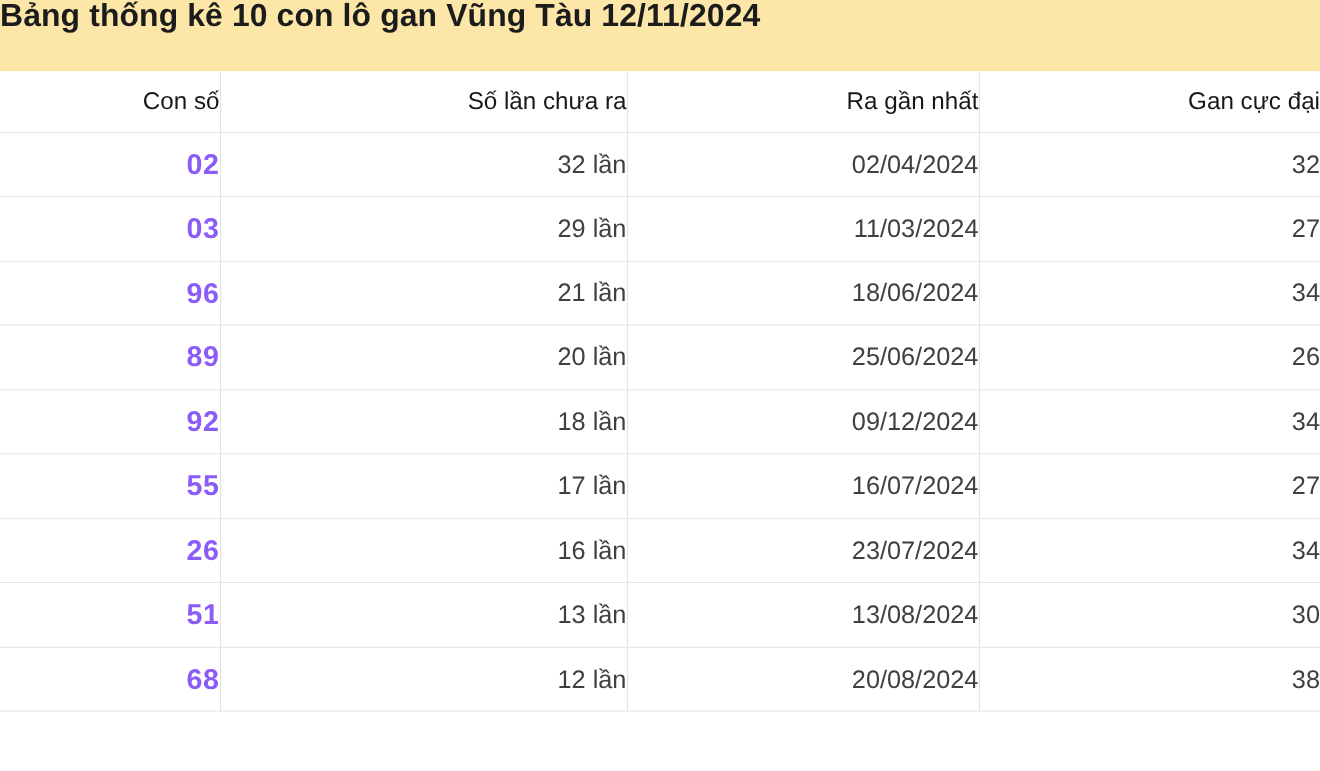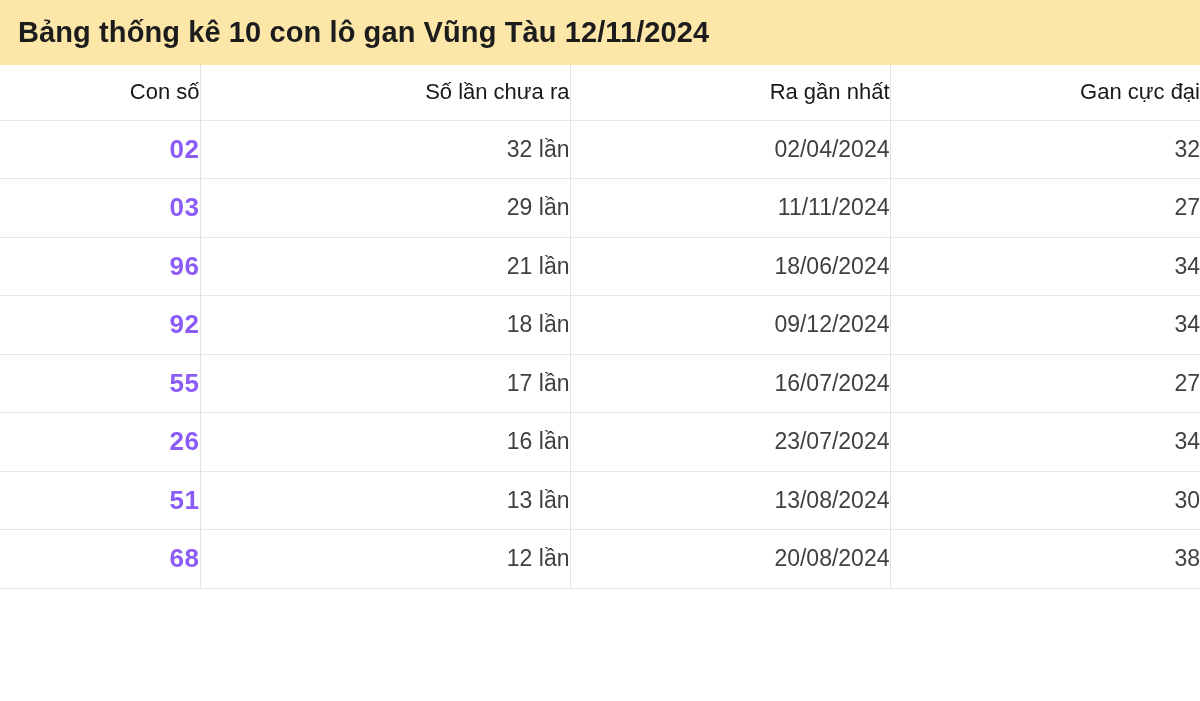--- a/index.html
+++ b/index.html
@@ -21,22 +21,21 @@
     overflow: hidden;
     background: #ffffff;
   }
 
   
   .title-bar {
     width: 1200px;
     height: 65px;
     background: #fce6a8;
     display: flex;
-    align-items: center;
-    padding-left: 18px;
+    align-items: flex-start;
   }
   .title-text {
     font-size: 29px;
     font-weight: bold;
     color: #1c1c1c;
     letter-spacing: 0.1px;
     line-height: 1.1;
     white-space: nowrap;
   }
 
@@ -114,28 +113,34 @@
     <tbody id="table-body">
         <tr>
           <td class="cell-number">02</td>
           <td class="cell-times">32 lần</td>
           <td class="cell-last">02/04/2024</td>
           <td class="cell-max">32</td>
         </tr>
         <tr>
           <td class="cell-number">03</td>
           <td class="cell-times">29 lần</td>
-          <td class="cell-last">11/11/2024</td>
+          <td class="cell-last">11/03/2024</td>
           <td class="cell-max">27</td>
         </tr>
         <tr>
           <td class="cell-number">96</td>
           <td class="cell-times">21 lần</td>
           <td class="cell-last">18/06/2024</td>
           <td class="cell-max">34</td>
+        </tr>
+        <tr>
+          <td class="cell-number">89</td>
+          <td class="cell-times">20 lần</td>
+          <td class="cell-last">25/06/2024</td>
+          <td class="cell-max">26</td>
         </tr>
         <tr>
           <td class="cell-number">92</td>
           <td class="cell-times">18 lần</td>
           <td class="cell-last">09/12/2024</td>
           <td class="cell-max">34</td>
         </tr>
         <tr>
           <td class="cell-number">55</td>
           <td class="cell-times">17 lần</td>

